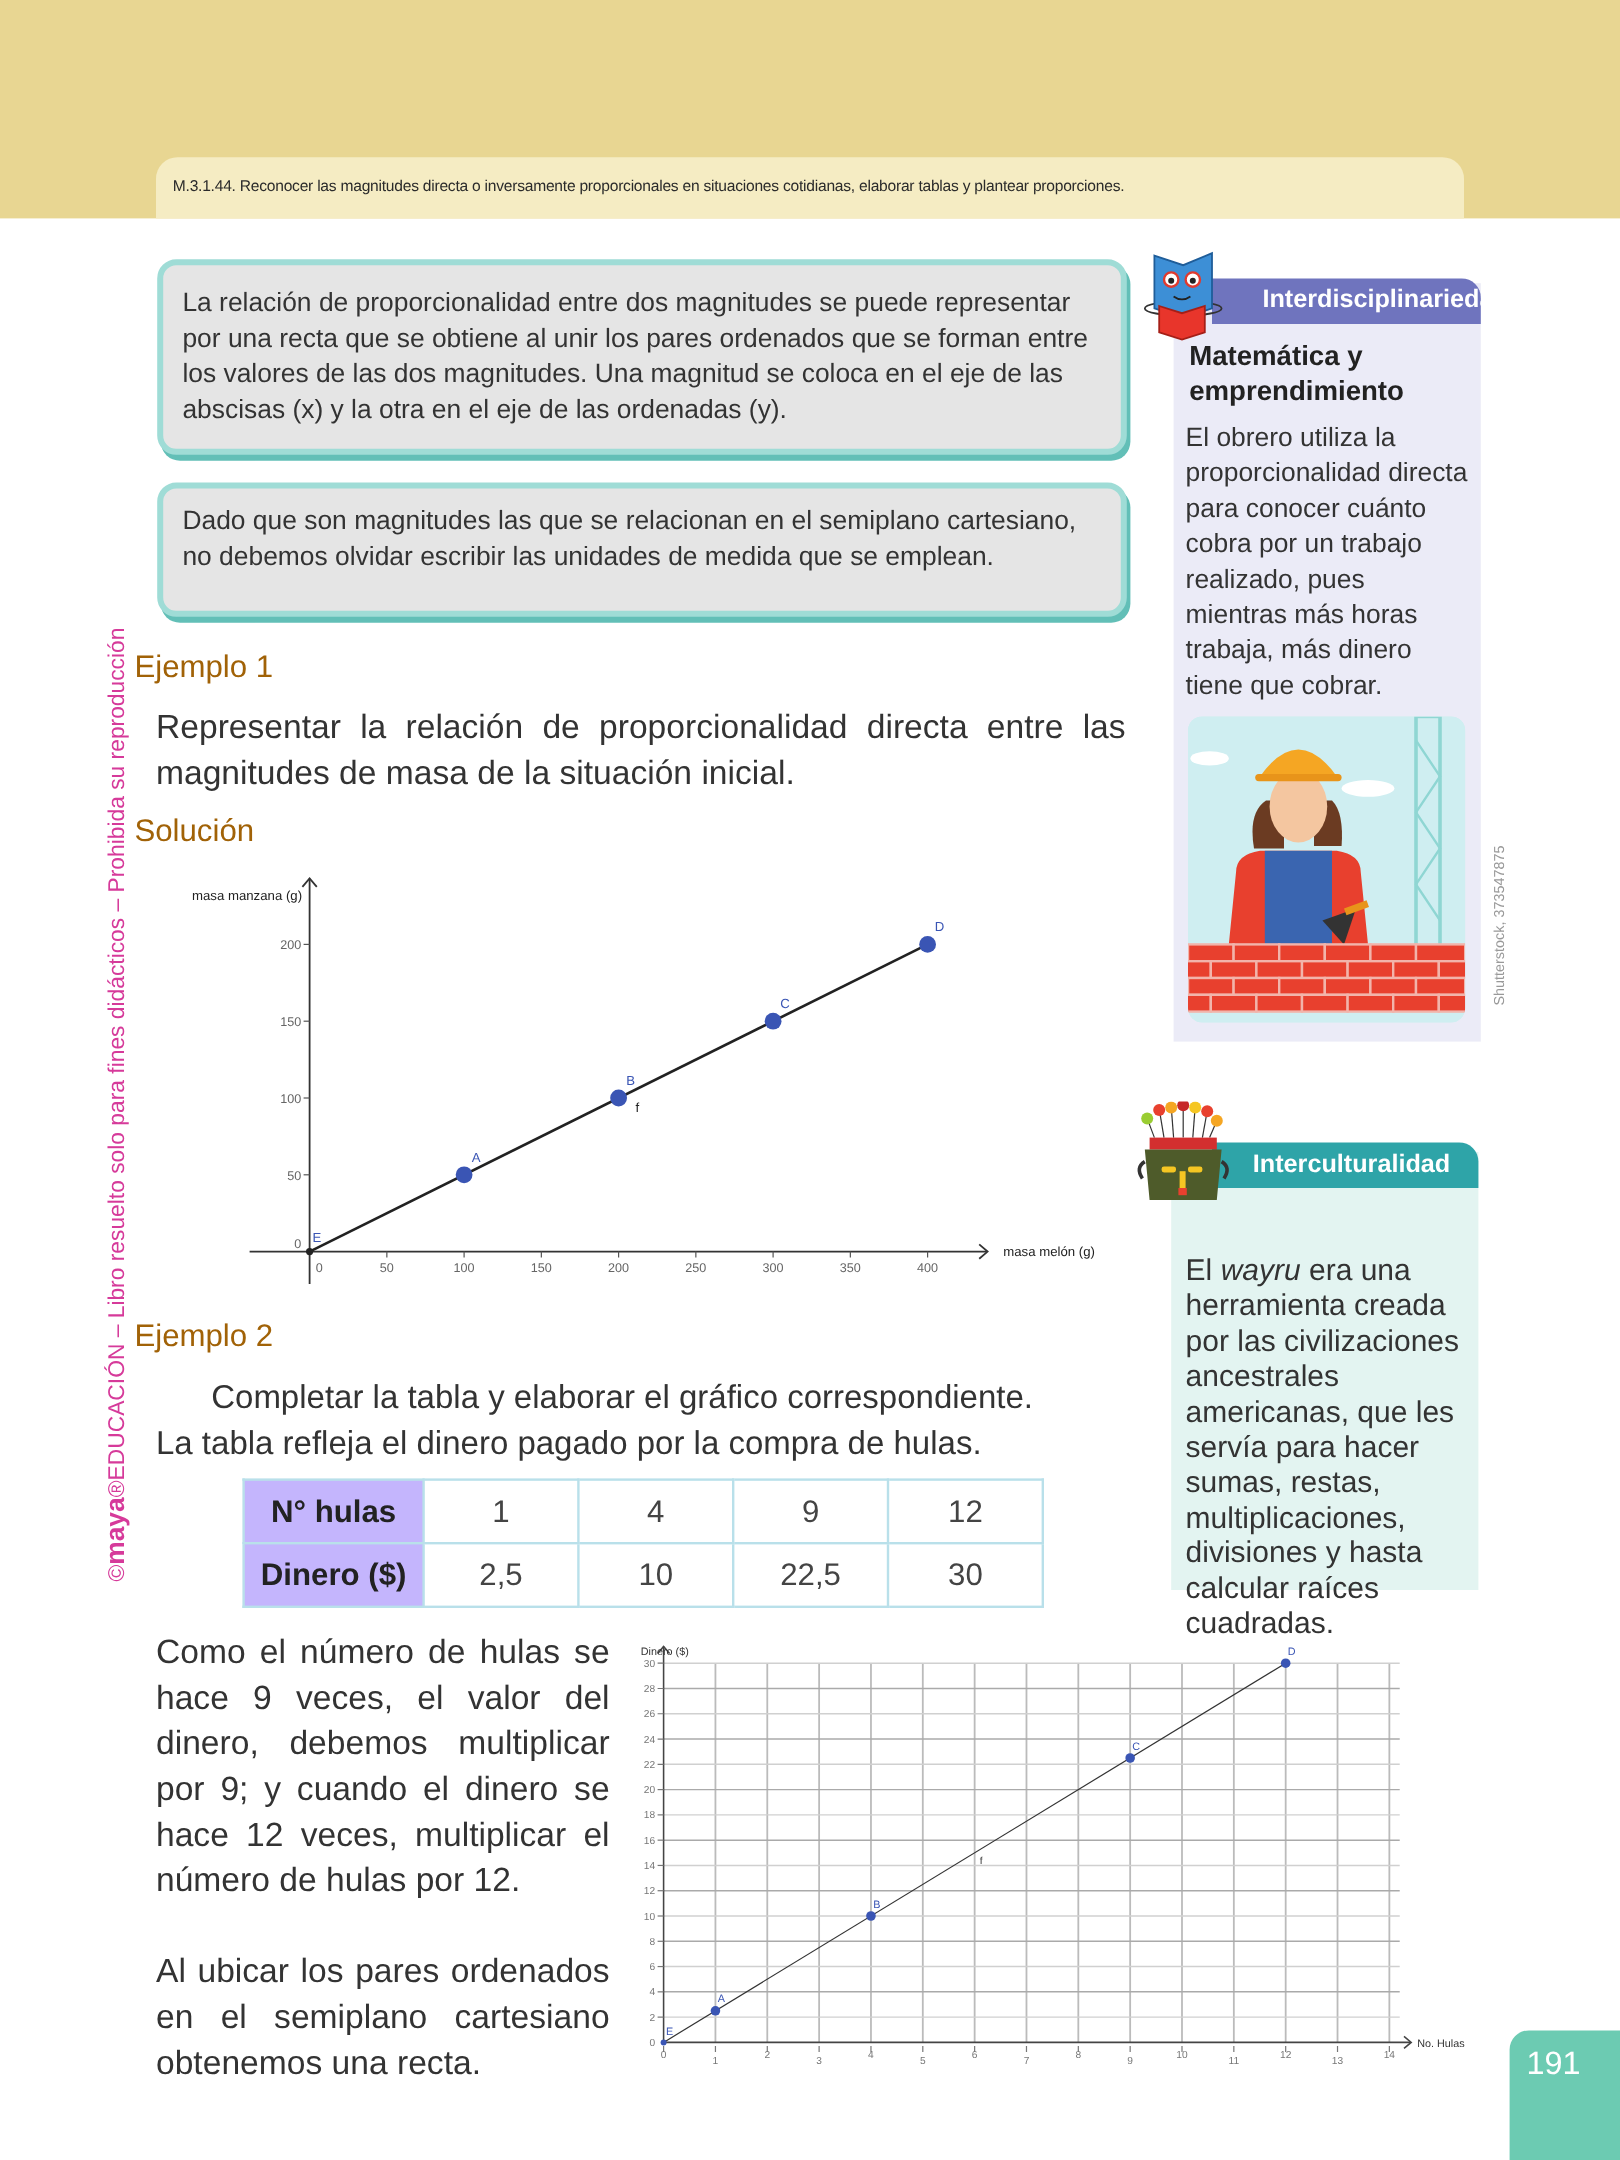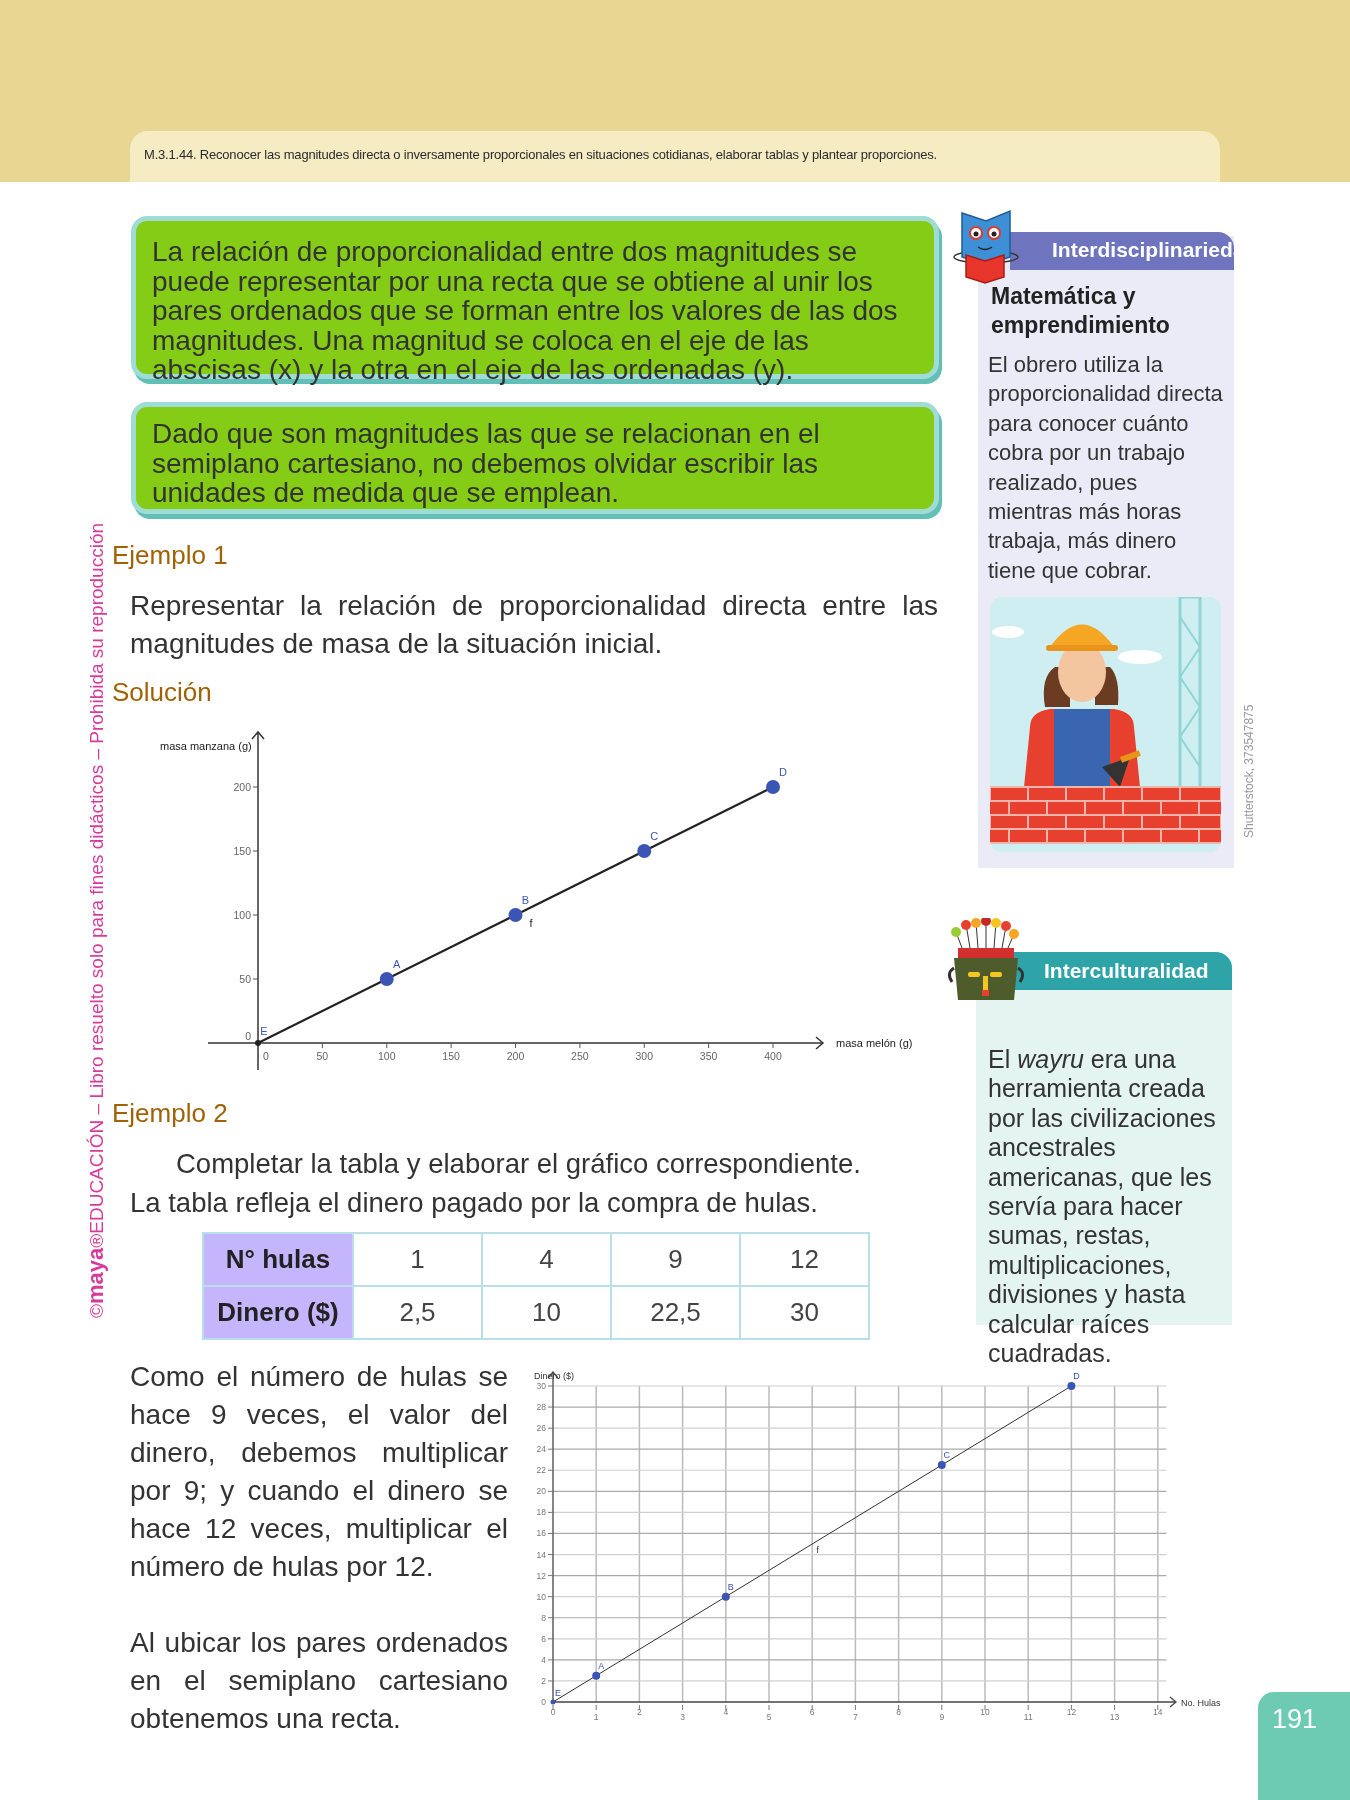--- a/index.html
+++ b/index.html
@@ -5,23 +5,23 @@
   * { box-sizing: border-box; margin: 0; padding: 0; }
   body { width: 1350px; height: 1800px; background: #ffffff; position: relative; overflow: hidden;
          font-family: "DejaVu Sans", sans-serif; color: #2a2a2a; }
   .top-band { position: absolute; left: 0; top: 0; width: 1350px; height: 182px; background: #e8d692; }
   .skill-bar { position: absolute; left: 130px; top: 131px; width: 1090px; height: 51px; background: #f5ecc3;
                border-radius: 18px 18px 0 0; padding: 16px 26px 0 14px; font-size: 13px; color: #2b2b2b;
                font-family: "Liberation Sans", sans-serif; letter-spacing: -0.2px; }
   .side-text { position: absolute; left: 83px; top: 1318px; transform-origin: left top; transform: rotate(-90deg);
                white-space: nowrap; font-family: "Liberation Sans", sans-serif; font-size: 19px; color: #d63a9a; }
   .side-text .brand { font-weight: bold; font-size: 22px; }
-  .callout { position: absolute; left: 131px; background: #84cc16; border: 5px solid #9fdcd6;
+  .callout { position: absolute; left: 131px; background: #e5e5e5; border: 5px solid #9fdcd6;
              border-radius: 16px; box-shadow: 3px 5px 0 #62bfb7; padding: 16px 16px 10px 16px;
-             font-family: "Liberation Sans", sans-serif; font-size: 28px; line-height: 29.5px; color: #333; }
+             font-family: "Liberation Sans", sans-serif; font-size: 22px; line-height: 29.5px; color: #333; }
   .callout.c1 { top: 216px; width: 808px; height: 163px; }
   .callout.c2 { top: 402px; width: 808px; height: 112px; padding-top: 12px; }
   .heading { position: absolute; left: 112px; font-family: "Liberation Sans", sans-serif; font-size: 26px; color: #a16207; }
   .para { position: absolute; left: 130px; font-family: "Liberation Sans", sans-serif; font-size: 28px;
           line-height: 38px; color: #333; }
   .justify { text-align: justify; }
   
   .inter-box { position: absolute; left: 978px; top: 236px; width: 256px; height: 632px; background: #ebebf7; }
   .inter-tab { position: absolute; left: 1010px; top: 232px; width: 224px; height: 38px; background: #6f74be;
                border-radius: 0 16px 0 0; color: #fff; font-family: "Liberation Sans", sans-serif; font-weight: bold;

